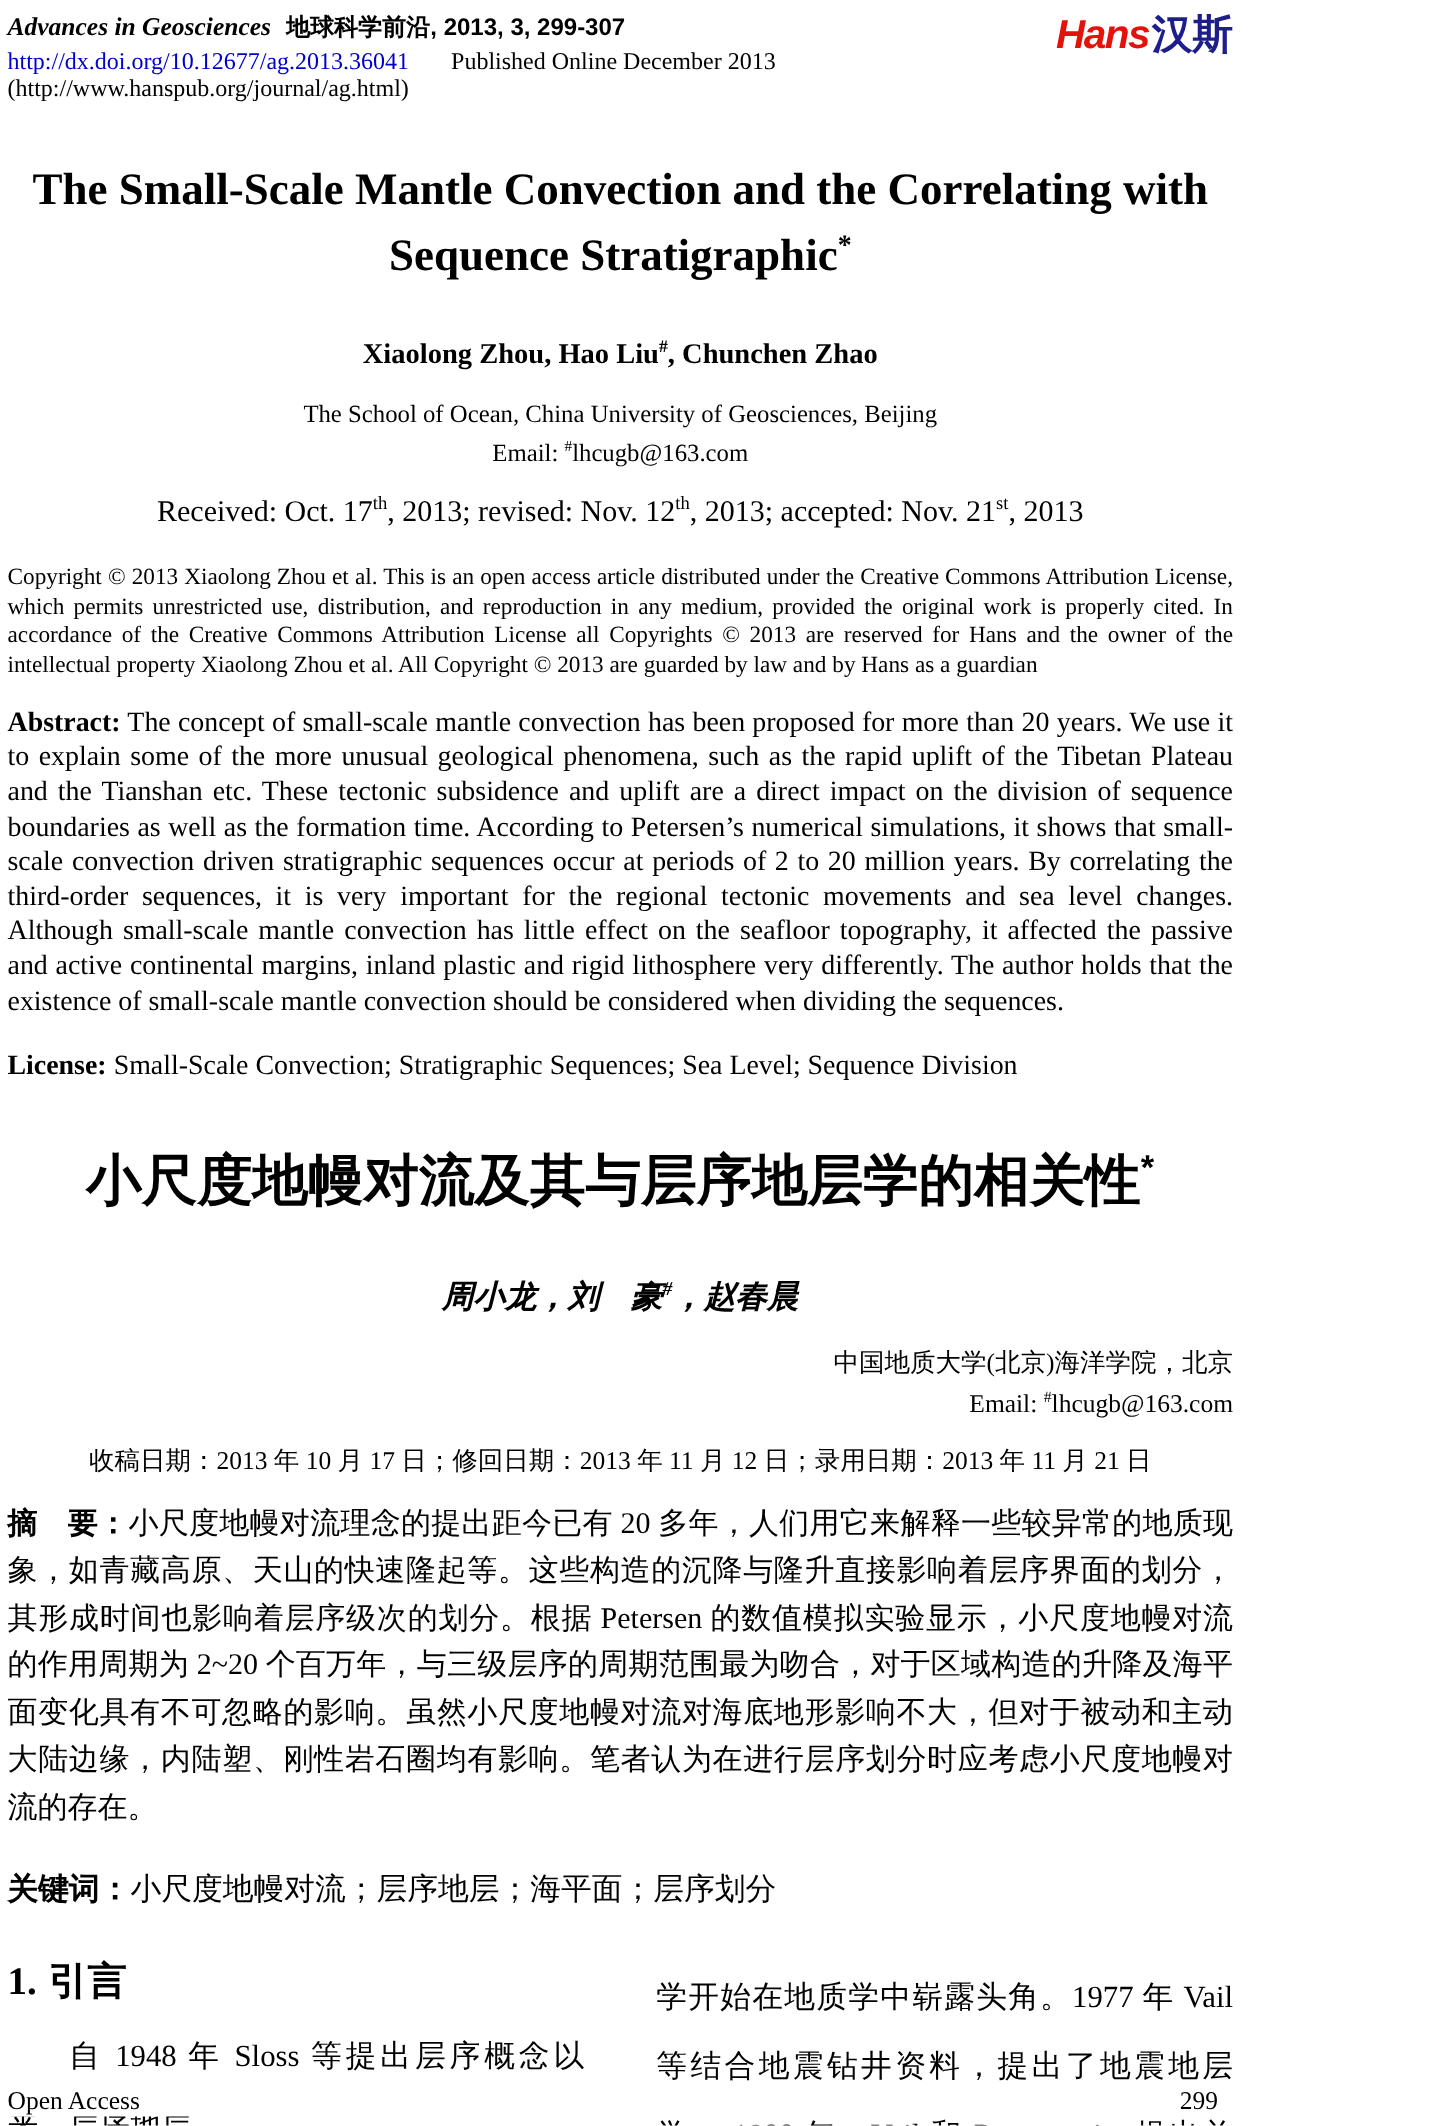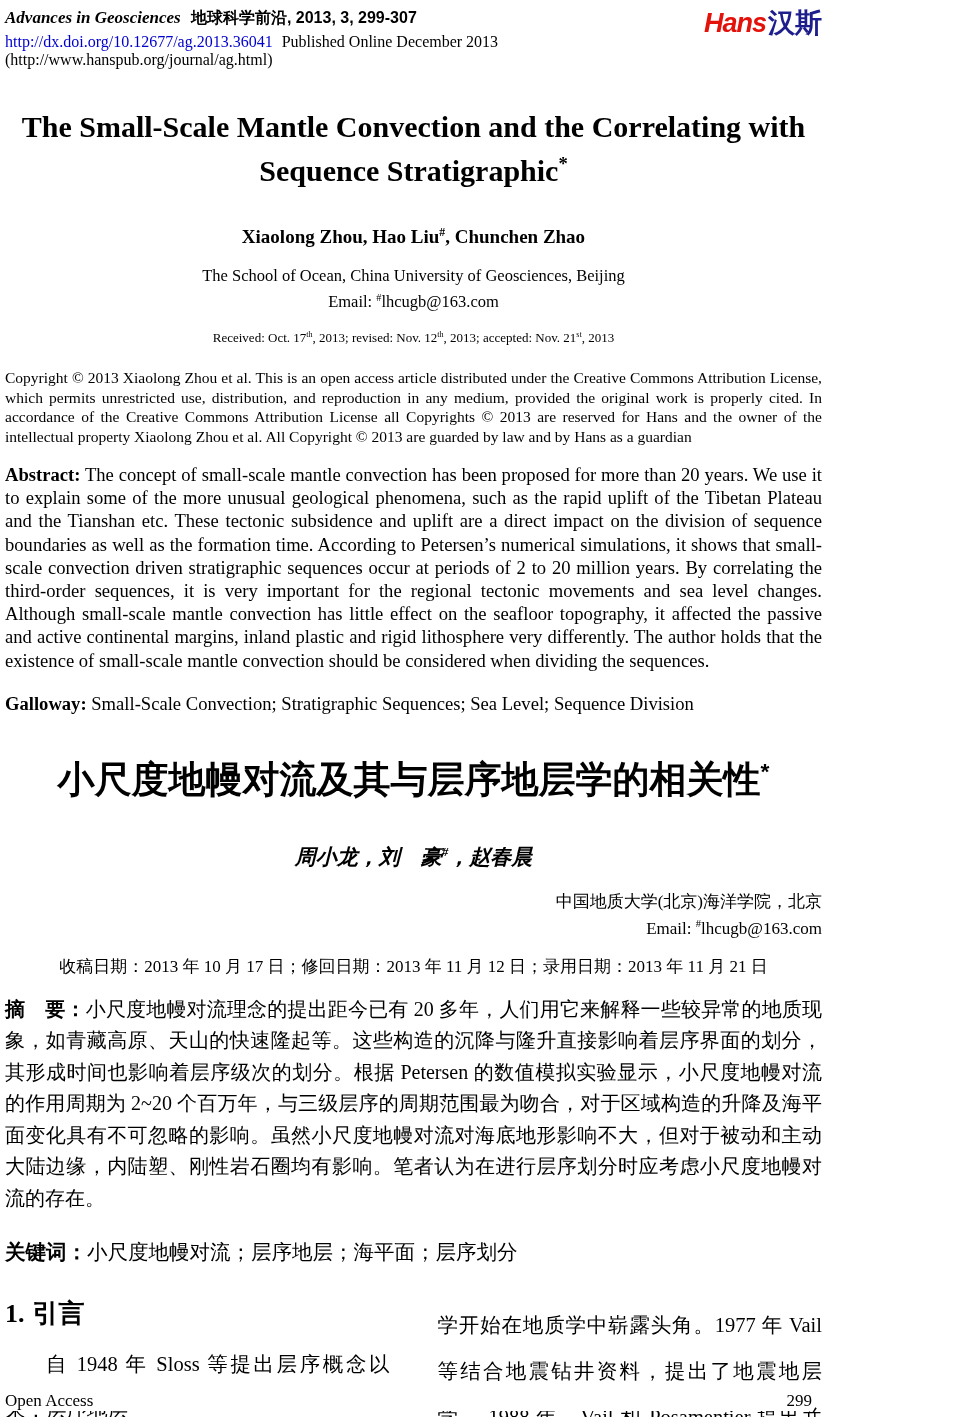--- a/index.html
+++ b/index.html
@@ -7,32 +7,32 @@
   body { width:967px; height:1417px; font-family:"Liberation Serif","DejaVu Serif",serif; color:#000; }
   .page { position:relative; width:827px; height:1417px; padding:8px 5px 0 5px; overflow:hidden; }
 
   
   .hdr { display:flex; justify-content:space-between; align-items:flex-start; }
   .hdr-line1 { font-size:17px; font-weight:bold; }
   .journal-name { font-style:italic; }
   .journal-cn { margin-left:6px; font-family:"Liberation Sans",sans-serif; font-weight:bold; font-size:16px; }
   .hdr-line2 { font-size:16px; margin-top:4px; }
   .doi-link { color:#0000cc; cursor:pointer; }
-  .pub-info { margin-left:5px; }
+  .pub-info { margin-left:24px; }
   .logo { font-family:"Liberation Sans","DejaVu Sans",sans-serif; font-weight:bold; font-size:27px; line-height:1; white-space:nowrap; padding-top:2px; }
   .logo-en { color:#e3120b; font-style:italic; letter-spacing:-1px; }
   .logo-cn { color:#1d1d8c; margin-left:2px; }
 
   sup { vertical-align:super; font-size:62%; line-height:0; }
 
   
   .title { margin-top:36px; text-align:center; font-size:30px; font-weight:bold; line-height:44px; }
   .authors { margin-top:33px; text-align:center; font-size:19px; font-weight:bold; }
   .affil { margin-top:15px; text-align:center; font-size:16.5px; line-height:26px; }
-  .received { margin-top:15px; text-align:center; font-size:13px; }
+  .received { margin-top:15px; text-align:center; font-size:20px; }
 
   .copyright { margin-top:22px; font-size:15.5px; line-height:19.5px; text-align:justify; }
 
   .abstract { margin-top:17px; font-size:18.6px; line-height:23.2px; text-align:justify; }
   .b { font-weight:bold; }
   .keywords { margin-top:21px; font-size:18.6px; }
 
   
   .cn-title { margin-top:40px; text-align:center; font-size:37px; font-weight:bold; font-family:"Liberation Sans","DejaVu Sans",sans-serif; }
   .cn-authors { margin-top:38px; text-align:center; font-size:21px; font-weight:bold; font-style:italic; }
@@ -95,21 +95,21 @@
     <span>Received: Oct. 17</span><sup>th</sup><span>, 2013; revised: Nov. 12</span><sup>th</sup><span>, 2013; accepted: Nov. 21</span><sup>st</sup><span>, 2013</span>
   </div>
 
   <div class="copyright">Copyright © 2013 Xiaolong Zhou et al. This is an open access article distributed under the Creative Commons Attribution License, which permits unrestricted use, distribution, and reproduction in any medium, provided the original work is properly cited. In accordance of the Creative Commons Attribution License all Copyrights © 2013 are reserved for Hans and the owner of the intellectual property Xiaolong Zhou et al. All Copyright © 2013 are guarded by law and by Hans as a guardian</div>
 
   <div class="abstract">
     <span class="b">Abstract:</span><span> The concept of small-scale mantle convection has been proposed for more than 20 years. We use it to explain some of the more unusual geological phenomena, such as the rapid uplift of the Tibetan Plateau and the Tianshan etc. These tectonic subsidence and uplift are a direct impact on the division of sequence boundaries as well as the formation time. According to Petersen’s numerical simulations, it shows that small-scale convection driven stratigraphic sequences occur at periods of 2 to 20 million years. By correlating the third-order sequences, it is very important for the regional tectonic movements and sea level changes. Although small-scale mantle convection has little effect on the seafloor topography, it affected the passive and active continental margins, inland plastic and rigid lithosphere very differently. The author holds that the existence of small-scale mantle convection should be considered when dividing the sequences.</span>
   </div>
 
   <div class="keywords">
-    <span class="b">Galloway:</span><span> Small-Scale Convection; Stratigraphic Sequences; Sea Level; Sequence Division</span>
+    <span class="b">License:</span><span> Small-Scale Convection; Stratigraphic Sequences; Sea Level; Sequence Division</span>
   </div>
 
   <div class="cn-title">
     <span>小尺度地幔对流及其与层序地层学的相关性</span><sup>*</sup>
   </div>
 
   <div class="cn-authors">
     <span>周小龙，刘　豪</span><sup>#</sup><span>，赵春晨</span>
   </div>
 

